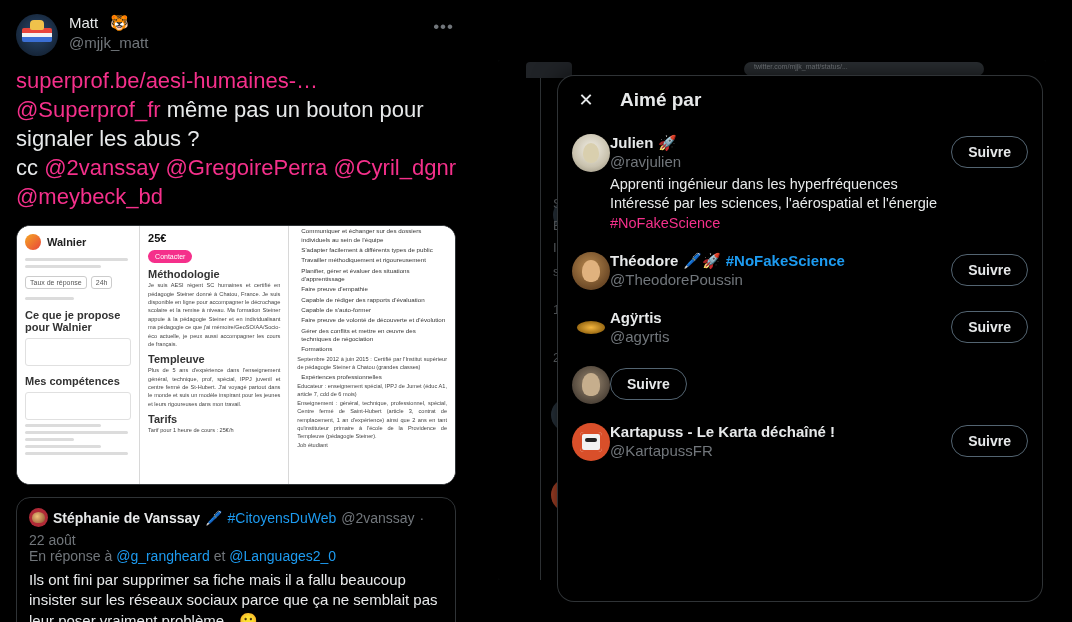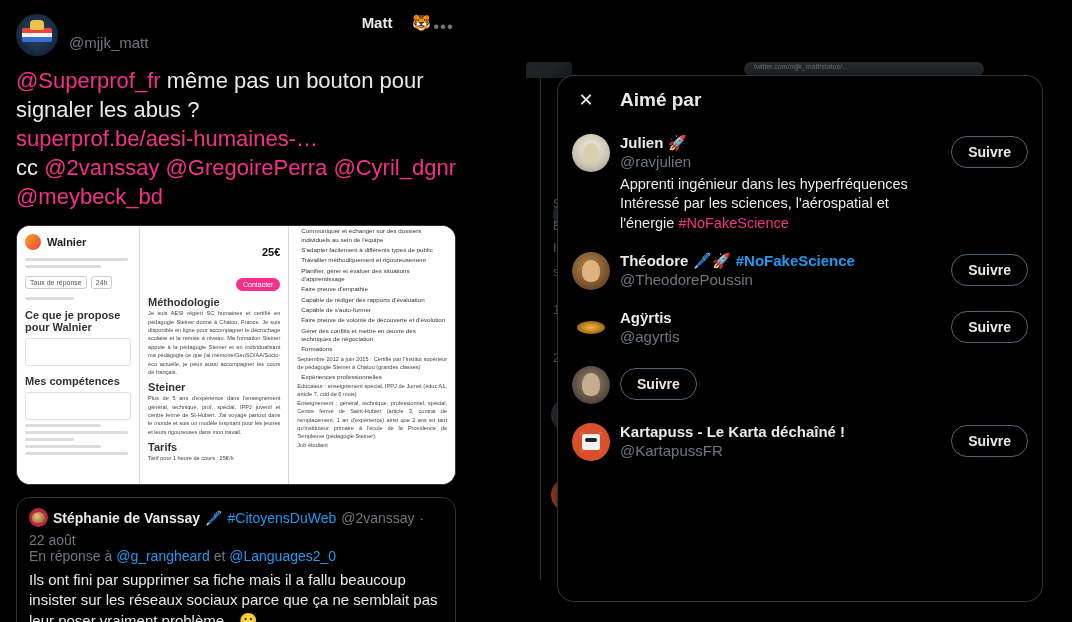--- a/index.html
+++ b/index.html
@@ -62,26 +62,25 @@
     border-radius: 4px 4px 2px 2px;
   }
   .name-block {
     margin-left: 11px;
     flex: 1 1 auto;
     min-width: 0;
     line-height: 1.25;
   }
   .name-row {
     font-size: 15px;
-    font-weight: bold;
+    font-weight: normal;
     color: #e7e9ea;
     display: flex;
     align-items: center;
-    gap: 20px;
-    justify-content: flex-end;
+    gap: 12px;
   }
   .handle {
     font-size: 15px;
     color: #71767b;
     margin-top: 1px;
   }
   .more-dots {
     color: #71767b;
     font-size: 17px;
     letter-spacing: 1px;
@@ -148,22 +147,22 @@
     padding: 2px 4px;
     color: #555;
   }
   .gbox {
     border: 1px solid #e0e0e0;
     margin: 4px 8px;
     height: 26px;
     border-radius: 3px;
   }
   .price-row {
-    display: flex; justify-content: flex-end; align-items: center;
-    gap: 6px; padding: 20px 8px 0 8px;
+    display: flex; justify-content: flex-start; align-items: center;
+    gap: 6px; padding: 6px 8px 0 8px;
   }
   .price { font-size: 11px; font-weight: bold; color: #111; }
   .pink-btn {
     background: #f5308b; color: #fff;
     font-size: 7px; padding: 3px 7px; border-radius: 10px;
   }
   .doc-title {
     font-size: 9.5px; font-weight: bold;
     color: #111; padding: 6px 8px 2px 8px; line-height: 1.3;
   }
@@ -295,21 +294,20 @@
   .modal-title {
     font-size: 19px;
     font-weight: bold;
     color: #e7e9ea;
   }
   .like-list { padding: 0; }
   .like-row {
     display: flex;
     align-items: flex-start;
     padding: 10px 14px 9px 14px;
-    gap: 10px;
   }
   .lr-avatar {
     width: 38px; height: 38px; border-radius: 50%;
     flex: 0 0 38px;
     overflow: hidden;
     position: relative;
     background: #333a42;
   }
   .av-julien { background: radial-gradient(circle at 50% 40%, #f2efe6 0%, #c9c2ae 60%, #8b8473 100%); }
   .av-julien::after { content:""; position:absolute; left:11px; top:9px; width:16px; height:20px; background:#d9cfae; border-radius:50% 50% 45% 45%; }
@@ -371,24 +369,24 @@
         <div class="name-row">
           <span>Matt</span>
           <span class="em">🐯</span>
         </div>
         <div class="handle">@mjjk_matt</div>
       </div>
       <div class="more-dots">•••</div>
     </div>
 
     <div class="tweet-body">
+      <span class="ln lnk">superprof.be/aesi-humaines-…</span>
       <span class="ln">
         <span class="lnk">@Superprof_fr</span><span> même pas un bouton pour signaler les abus ?</span>
       </span>
-      <span class="ln lnk">superprof.be/aesi-humaines-…</span>
       <span class="ln">
         <span>cc </span><span class="lnk">@2vanssay</span>
         <span class="lnk">@GregoirePerra</span>
         <span class="lnk">@Cyril_dgnr</span>
       </span>
       <span class="ln lnk">@meybeck_bd</span>
     </div>
 
     <div class="media-box">
 
@@ -417,21 +415,21 @@
 
       <div class="doc-col c2">
         <div class="price-row">
           <span class="price">25€</span>
         </div>
         <div class="price-row">
           <span class="pink-btn">Contacter</span>
         </div>
         <div class="doc-sub">Méthodologie</div>
         <div class="doc-p">Je suis AESI régent SC humaines et certifié en pédagogie Steiner donné à Chatou, France. Je suis disponible en ligne pour accompagner le décrochage scolaire et la remise à niveau. Ma formation Steiner appuie à la pédagogie Steiner et en individualisant ma pédagogie ce que j'ai mémoire/GeoSO/AA/Socio-éco actuelle, je peux aussi accompagner les cours de français.</div>
-        <div class="doc-sub">Steiner</div>
+        <div class="doc-sub">Templeuve</div>
         <div class="doc-p">Plus de 5 ans d'expérience dans l'enseignement général, technique, prof, spécial, IPPJ juvenil et centre fermé de St-Hubert. J'ai voyagé partout dans le monde et suis un modèle inspirant pour les jeunes et leurs rigoureuses dans mon travail.</div>
         <div class="doc-sub">Tarifs</div>
         <div class="doc-p">Tarif pour 1 heure de cours : 25€/h</div>
       </div>
 
       <div class="doc-col c3">
         <div class="doc-li">Communiquer et échanger sur des dossiers individuels au sein de l'équipe</div>
         <div class="doc-li">S'adapter facilement à différents types de public</div>
         <div class="doc-li">Travailler méthodiquement et rigoureusement</div>
         <div class="doc-li">Planifier, gérer et évaluer des situations d'apprentissage</div>

